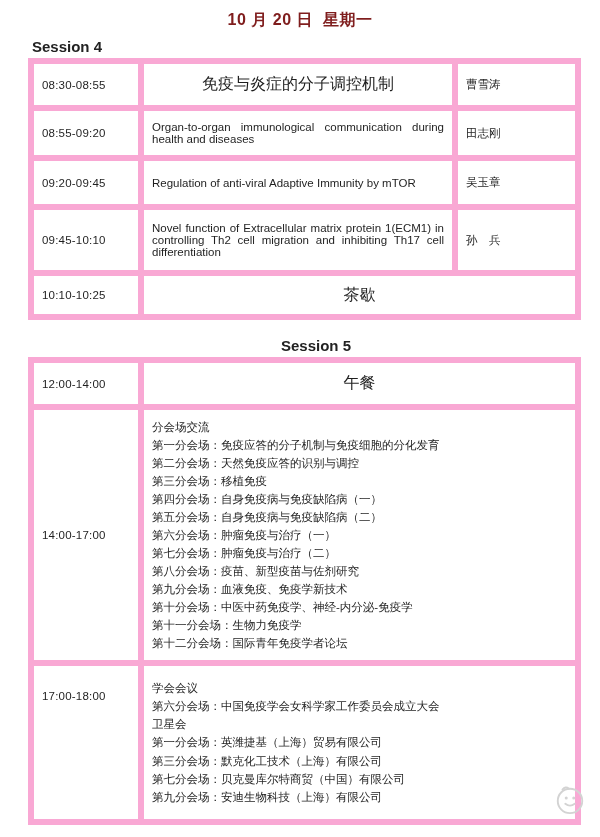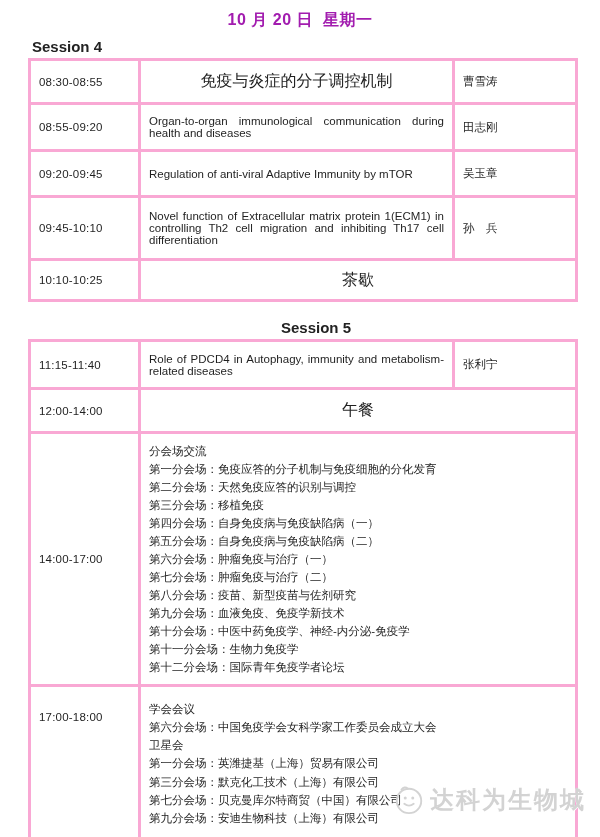--- a/index.html
+++ b/index.html
@@ -10,35 +10,35 @@
     font-family:"Liberation Sans","DejaVu Sans",sans-serif;
     color:#1c1c1c;
     overflow:hidden;
   }
   .doc-title {
     margin:0; padding-top:10px;
     text-align:center;
     font-size:16px; font-weight:bold;
     letter-spacing:0.5px;
     white-space:pre;
-    color:#a21caf;
+    color:#7f1d1d;
   }
   .session-label {
     margin:7px 0 3px 32px;
     font-size:15px; font-weight:bold; color:#222;
   }
   .session-label.second { margin-top:17px;text-align:center; }
   table.sched {
     border-collapse:collapse;
     margin-left:28px;
     width:547px;
     table-layout:fixed;
   }
   table.sched td {
-    border:3px solid #f9a8d4;
+    border:6px solid #f9a8d4;
     vertical-align:middle;
     font-size:11.5px;
     color:#1f1f1f;
     padding:4px 8px;
     word-wrap:break-word;
   }
   td.time   { padding-left:10px; letter-spacing:0.2px; }
   td.talk   { text-align:justify; }
   td.talk.zh{ text-align:center; font-size:16px; }
   td.speaker{ font-size:12px; }
@@ -113,25 +113,20 @@
 
   <div class="session-label second">Session 5</div>
 
   <table class="sched">
     <colgroup>
         <col style="width:110px">
         <col style="width:314px">
         <col style="width:123px">
       </colgroup>
     <tbody>
-    <tr class="h37">
-      <td class="time">11:15-11:40</td>
-      <td class="talk">Role of PDCD4 in Autophagy, immunity and metabolism-related diseases</td>
-      <td class="speaker">张利宁</td>
-    </tr>
     <tr class="h33">
       <td class="time">12:00-14:00</td>
       <td class="talk zh" colspan="2">午餐</td>
     </tr>
     <tr class="h242">
       <td class="time">14:00-17:00</td>
       <td class="multi" colspan="2">分会场交流
 第一分会场：免疫应答的分子机制与免疫细胞的分化发育
 第二分会场：天然免疫应答的识别与调控
 第三分会场：移植免疫
@@ -160,16 +155,15 @@
     </table>
 
   <div class="watermark">
     <svg class="wm-logo" viewBox="0 0 34 34">
       <circle cx="17" cy="18" r="13" fill="none" stroke="#d3d3d3" stroke-width="2"></circle>
       <circle cx="13" cy="15" r="1.6" fill="#d3d3d3"></circle>
       <circle cx="21" cy="15" r="1.6" fill="#d3d3d3"></circle>
       <path d="M12 21 q5 4 10 0" fill="none" stroke="#d3d3d3" stroke-width="2" stroke-linecap="round"></path>
       <path d="M9 6 q3 -4 7 -1" fill="none" stroke="#d3d3d3" stroke-width="2" stroke-linecap="round"></path>
     </svg>
-    <span class="wm-text">达科为生物城</span>
   </div>
 
 </div>
 
 </body></html>

